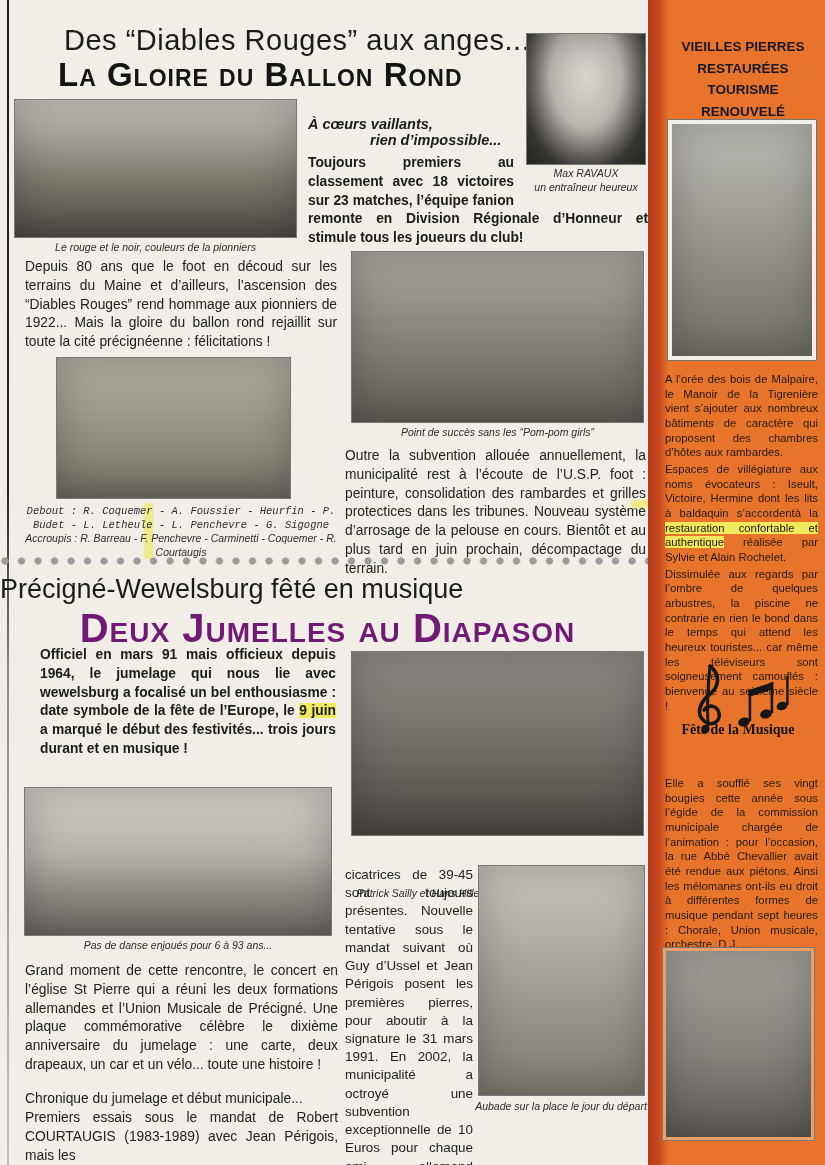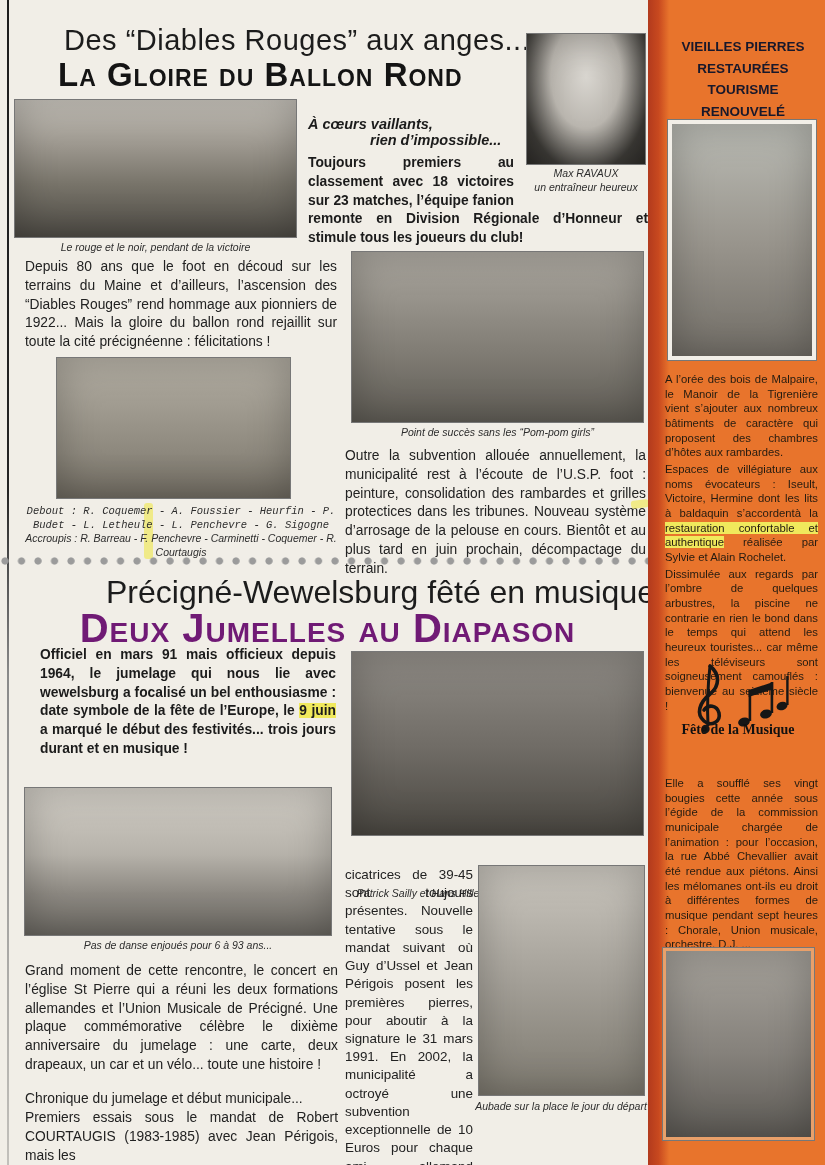--- a/index.html
+++ b/index.html
@@ -6,21 +6,21 @@
   body{font-family:"Liberation Sans", sans-serif; background:#d8d5cf;}
   #page{position:relative; width:825px; height:1165px; background:#f1eee7; overflow:hidden;}
 
   .abs{position:absolute;}
   .edge-line{position:absolute; left:7px; top:0; width:2px; height:100%;
     background:linear-gradient(180deg,#1d1d1d 0%,#242424 42%,#8a8a8a 58%,#c2c0bb 100%);}
 
   
   .kicker{font-size:29px; color:#1c1c1c; letter-spacing:.5px; white-space:nowrap;}
   .main-title{font-size:33px; font-weight:bold; color:#141414; font-variant:small-caps; letter-spacing:1px; white-space:nowrap;}
-  .kicker2{font-size:32px; color:#1c1c1c; text-align:right; width:655px;}
+  .kicker2{font-size:27px; color:#1c1c1c; text-align:left; width:655px;}
   .main-title2{font-size:40px; font-weight:bold; color:#701a75; font-variant:small-caps; letter-spacing:1px; text-align:center; width:655px;}
 
   
   .para{font-size:13.8px; line-height:1.36; color:#222; text-align:justify;}
   .para.bold{font-weight:bold; color:#1b1b1b;}
   .caption{font-size:10.5px; font-style:italic; color:#2d2d2d; text-align:center; line-height:1.3;}
 
   
   .photo{box-shadow:0 0 0 1px #777, inset 0 0 40px rgba(0,0,0,.25);}
   .ph-team{background:linear-gradient(180deg,#c8c4bc 0%,#9a958c 35%,#777369 62%,#4e4b45 100%);}
@@ -58,21 +58,21 @@
 <body>
 
 <div id="page">
 
   <div class="edge-line"></div>
 
   <div class="abs main-title" style="left:58px; top:56px;">La Gloire du Ballon Rond</div>
   <div class="abs kicker" style="left:64px; top:24px;">Des “Diables Rouges” aux anges...</div>
 
   <div class="abs photo ph-team" style="left:15px; top:100px; width:281px; height:137px;"></div>
-  <div class="abs caption" style="left:15px; top:241px; width:281px;">Le rouge et le noir, pendant de la victoire</div>
+  <div class="abs caption" style="left:15px; top:241px; width:281px;">Le rouge et le noir, couleurs de la pionniers</div>
 
   <div class="lead-block">
     <div class="coach-fig">
       <div class="photo ph-coach coach-photo"></div>
       <div class="caption">Max RAVAUX</div>
       <div class="caption">un entraîneur heureux</div>
     </div>
     <div class="lead-italic1">À cœurs vaillants,</div>
     <div class="lead-italic2">rien d’impossible...</div>
     <div class="para bold">Toujours premiers au classement avec 18 victoires sur 23 matches, l’équipe fanion remonte en Division Régionale d’Honneur et stimule tous les joueurs du club!</div>
@@ -96,21 +96,21 @@
   <div class="abs main-title2" style="left:0; top:606px;">Deux Jumelles au Diapason</div>
 
   <p class="abs para bold" style="left:40px; top:646px; width:296px; margin:0;"><span>Officiel en mars 91 mais officieux depuis 1964, le jumelage qui nous lie avec wewelsburg a focalisé un bel enthousiasme : date symbole de la fête de l’Europe, le </span><span class="hl">9 juin</span><span> a marqué le début des festivités... trois jours durant et en musique !</span></p>
 
   <div class="abs photo ph-poste" style="left:25px; top:788px; width:306px; height:147px;"></div>
   <div class="abs caption" style="left:25px; top:939px; width:306px;">Pas de danse enjoués pour 6 à 93 ans...</div>
 
   <div class="abs para" style="left:25px; top:962px; width:313px;">Grand moment de cette rencontre, le concert en l’église St Pierre qui a réuni les deux formations allemandes et l’Union Musicale de Précigné. Une plaque commémorative célèbre le dixième anniversaire du jumelage : une carte, deux drapeaux, un car et un vélo... toute une histoire !</div>
 
   <div class="abs para" style="left:25px; top:1090px; width:313px; text-align:left;">Chronique du jumelage et début municipale...</div>
-  <div class="abs para" style="left:25px; top:1109px; width:313px;">Premiers essais sous le mandat de Robert COURTAUGIS (1983-1985) avec Jean Périgois, mais les</div>
+  <div class="abs para" style="left:25px; top:1109px; width:313px;">Premiers essais sous le mandat de Robert COURTAUGIS (1983-1989) avec Jean Périgois, mais les</div>
 
   <div class="abs photo ph-sign" style="left:352px; top:652px; width:291px; height:183px;"></div>
   <div class="abs caption" style="left:345px; top:839px; width:305px;margin-top:48px;">Patrick Sailly et Hans Hillebrand : le Maire et le Bourgmestre</div>
 
   <div class="abs para" style="left:345px; top:866px; width:128px; font-size:13.4px;">cicatrices de 39-45 sont toujours présentes. Nouvelle tentative sous le mandat suivant où Guy d’Ussel et Jean Périgois posent les premières pierres, pour aboutir à la signature le 31 mars 1991. En 2002, la municipalité a octroyé une subvention exceptionnelle de 10 Euros pour chaque ami allemand accueilli : 88 en tout !</div>
   <div class="abs photo ph-aubade" style="left:479px; top:866px; width:165px; height:229px;"></div>
   <div class="abs caption" style="left:470px; top:1100px; width:182px;">Aubade sur la place le jour du départ</div>
 
   <div class="sidebar">
 

